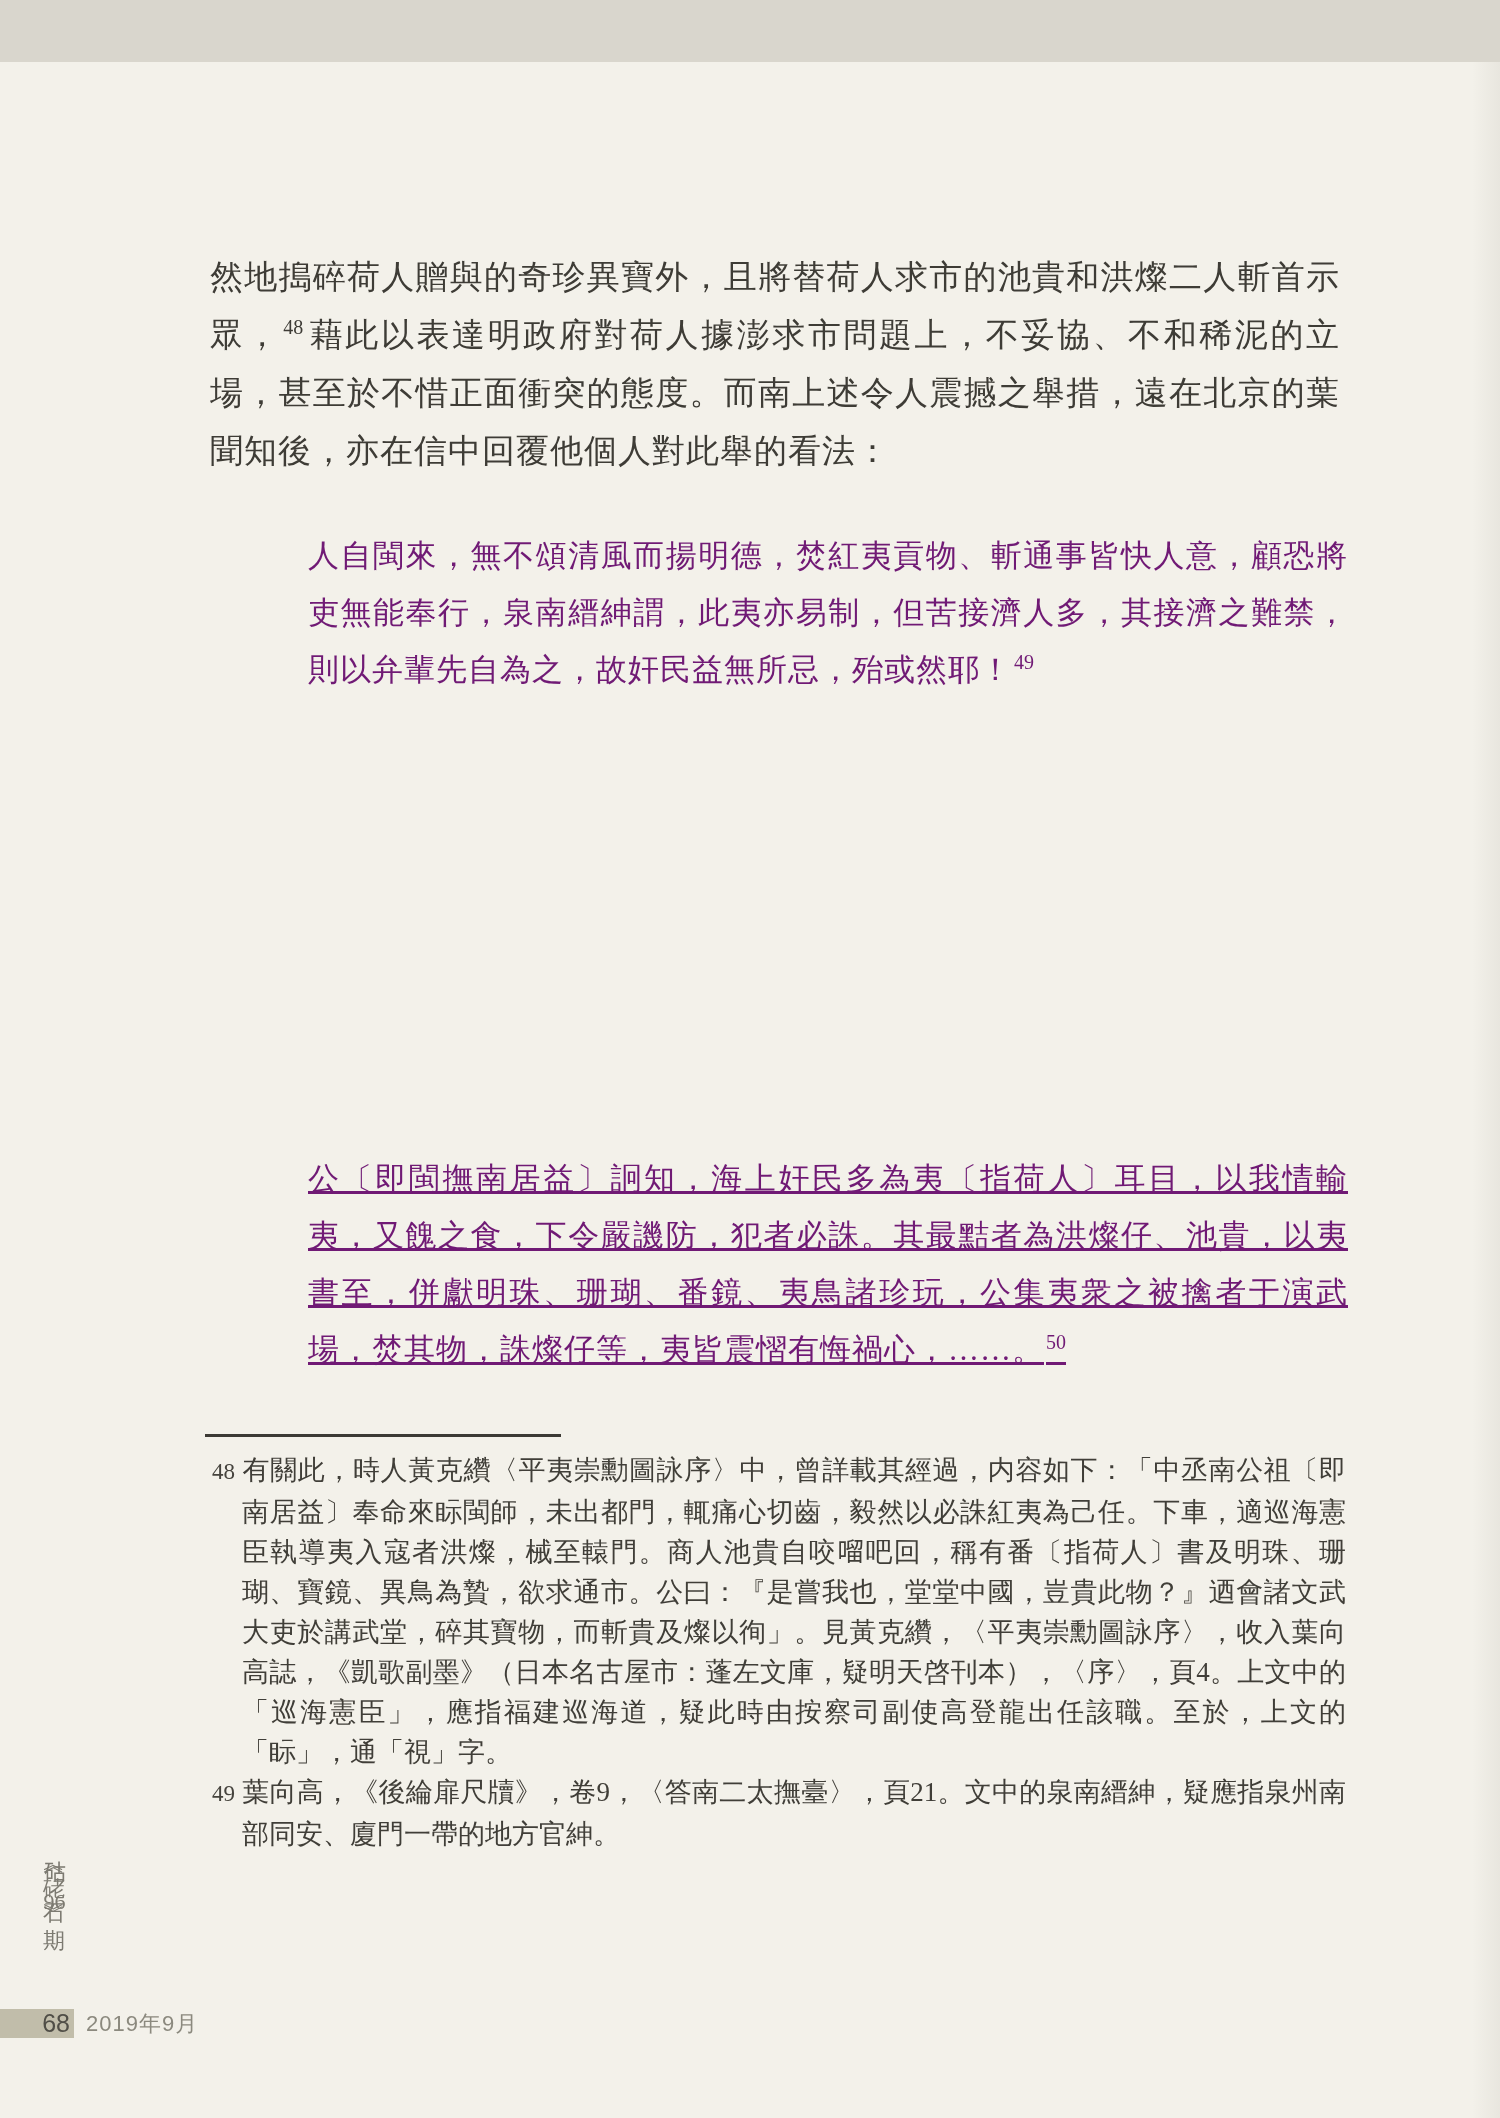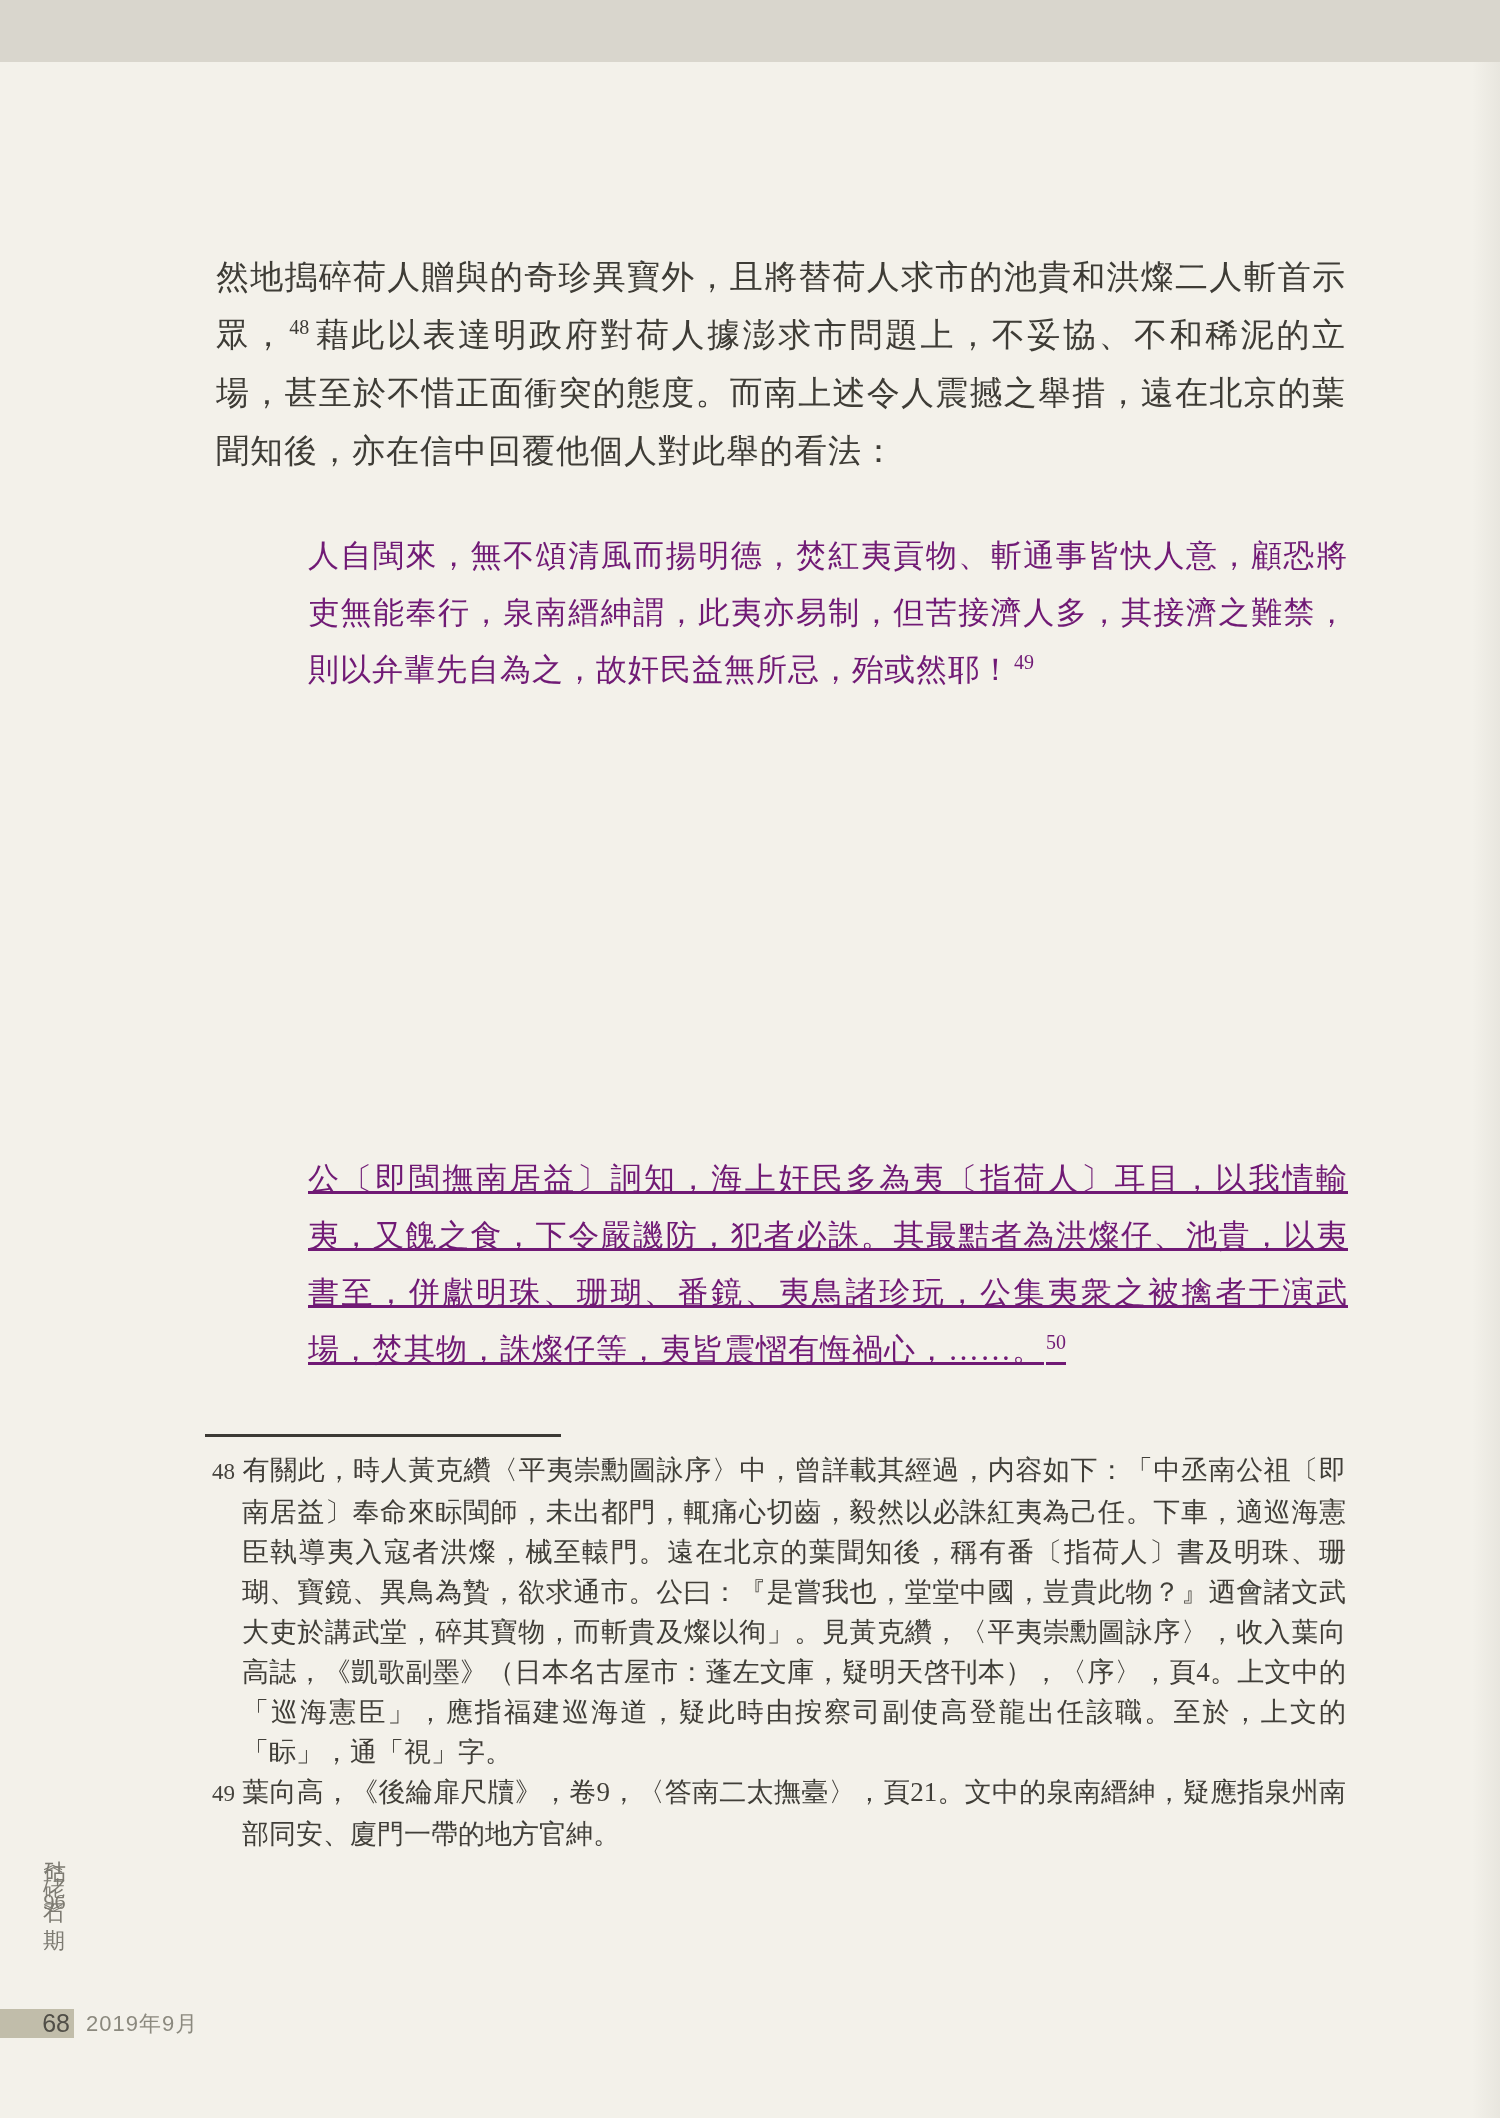--- a/index.html
+++ b/index.html
@@ -13,21 +13,21 @@
   }
   .top-band {
     position:absolute; left:0; top:0; width:100%; height:62px;
     background:#d9d6cd;
   }
   .right-shade {
     position:absolute; right:0; top:62px; width:28px; bottom:0;
     background:linear-gradient(to right, rgba(90,85,70,0) 0%, rgba(90,85,70,0.07) 100%);
   }
   .para {
-    position:absolute; left:216px; width:1130px;
+    position:absolute; left:210px; width:1130px;
     font-size:33px; line-height:58px; color:#3e3c36;
     text-align:justify; text-justify:inter-ideograph;
     letter-spacing:1px;
   }
   #para1 { top:248px; }
   #para2 { top:745px; }
   .quote {
     position:absolute; left:308px; width:1040px;
     font-size:31px; line-height:57px; color:#701a75;
     text-align:justify; text-justify:inter-ideograph;
@@ -91,21 +91,21 @@
 
 
   <div class="quote" id="quote2">
     <span>公〔即閩撫南居益〕詗知，海上奸民多為夷〔指荷人〕耳目，以我情輸夷，又餽之食，下令嚴譏防，犯者必誅。其最黠者為洪燦仔、池貴，以夷書至，併獻明珠、珊瑚、番鏡、夷鳥諸珍玩，公集夷衆之被擒者于演武場，焚其物，誅燦仔等，夷皆震慴有悔禍心，……。</span><sup class="fn-ref">50</sup>
   </div>
 
   <div class="fn-sep"></div>
 
   <div class="footnotes">
     <div class="fn">
-      <span class="fn-num">48</span><span>有關此，時人黃克纘〈平夷崇勳圖詠序〉中，曾詳載其經過，内容如下：「中丞南公祖〔即南居益〕奉命來眎閩師，未出都門，輒痛心切齒，毅然以必誅紅夷為己任。下車，適巡海憲臣執導夷入寇者洪燦，械至轅門。遠在北京的葉聞知後，稱有番〔指荷人〕書及明珠、珊瑚、寶鏡、異鳥為贄，欲求通市。公曰：『是嘗我也，堂堂中國，豈貴此物？』迺會諸文武大吏於講武堂，碎其寶物，而斬貴及燦以徇」。見黃克纘，〈平夷崇勳圖詠序〉，收入葉向高誌，《凱歌副墨》（日本名古屋市：蓬左文庫，疑明天啓刊本），〈序〉，頁4。上文中的「巡海憲臣」，應指福建巡海道，疑此時由按察司副使高登龍出任該職。至於，上文的「眎」，通「視」字。</span>
+      <span class="fn-num">48</span><span>有關此，時人黃克纘〈平夷崇勳圖詠序〉中，曾詳載其經過，内容如下：「中丞南公祖〔即南居益〕奉命來眎閩師，未出都門，輒痛心切齒，毅然以必誅紅夷為己任。下車，適巡海憲臣執導夷入寇者洪燦，械至轅門。商人池貴自咬𠺕吧回，稱有番〔指荷人〕書及明珠、珊瑚、寶鏡、異鳥為贄，欲求通市。公曰：『是嘗我也，堂堂中國，豈貴此物？』迺會諸文武大吏於講武堂，碎其寶物，而斬貴及燦以徇」。見黃克纘，〈平夷崇勳圖詠序〉，收入葉向高誌，《凱歌副墨》（日本名古屋市：蓬左文庫，疑明天啓刊本），〈序〉，頁4。上文中的「巡海憲臣」，應指福建巡海道，疑此時由按察司副使高登龍出任該職。至於，上文的「眎」，通「視」字。</span>
     </div>
     <div class="fn">
       <span class="fn-num">49</span><span>葉向高，《後綸扉尺牘》，卷9，〈答南二太撫臺〉，頁21。文中的泉南縉紳，疑應指泉州南部同安、廈門一帶的地方官紳。</span>
     </div>
   </div>
 
   <div class="journal-strip">
     <span>《硓𥑮石》</span><span class="tcy">96</span><span>期</span>
   </div>
 

